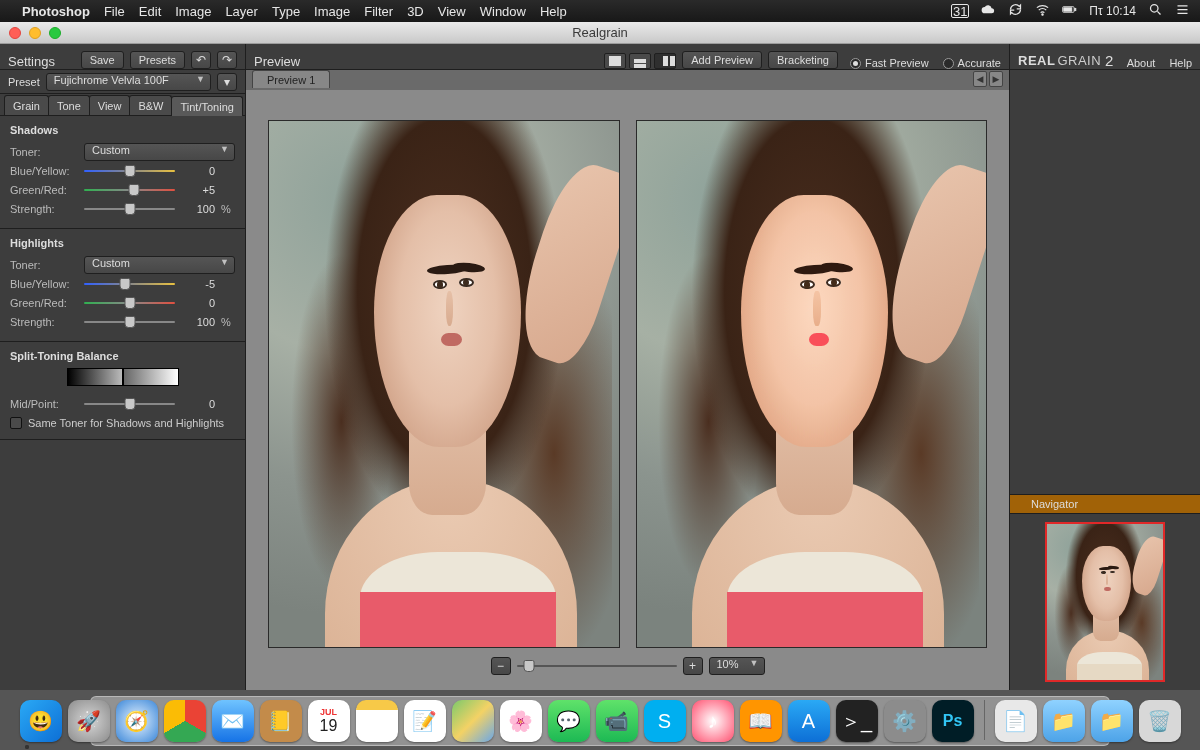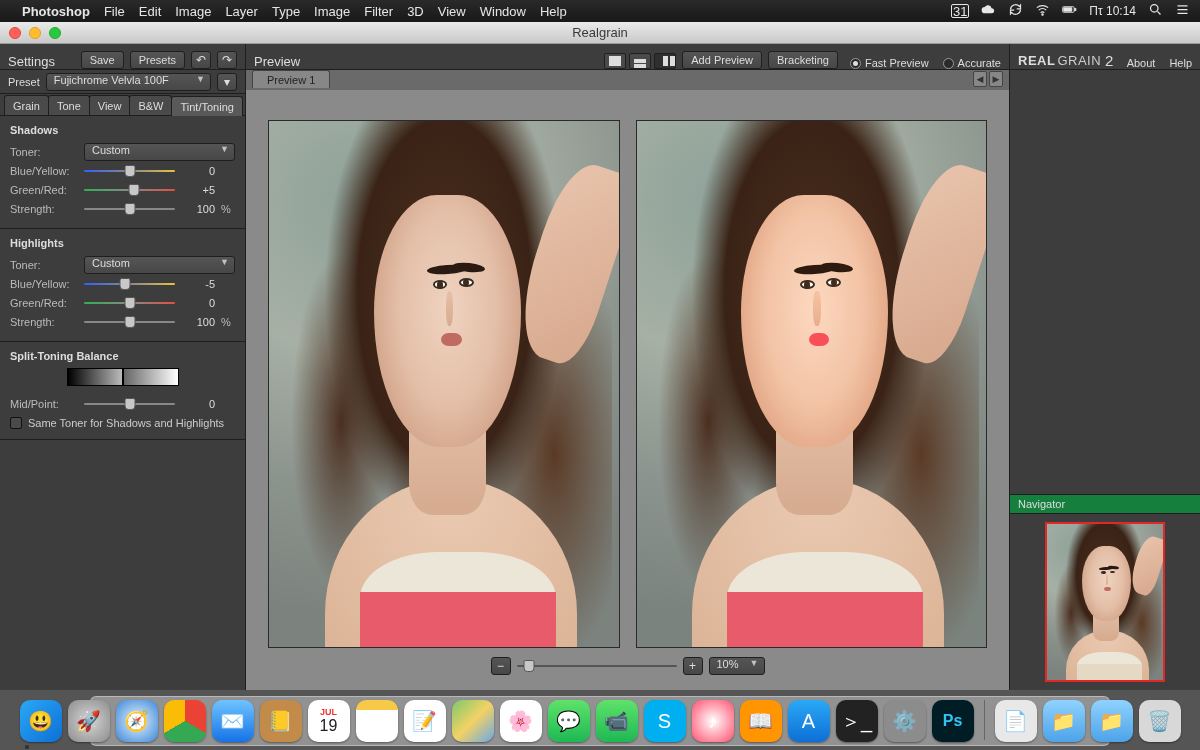--- a/index.html
+++ b/index.html
@@ -127,21 +127,21 @@
 .zoombar .zslider .thumb{left:8%;}
 
 
 .brand{display:flex;align-items:center;gap:2px;font-size:13px;letter-spacing:.5px;}
 .brand b{font-weight:800;}
 .brand .lite{font-weight:300;opacity:.9;}
 .brand .two{font-weight:300;font-size:15px;margin-left:2px;}
 .panel-right .buttons{display:flex;flex-direction:column;align-items:center;gap:6px;padding:12px 0;border-bottom:1px solid #1e1e1e;}
 .panel-right .buttons .btn{width:72px;justify-content:center;}
 .panel-right .fill{flex:1;}
-.nav-title{height:20px;background:#15803d;border-top:1px solid #1e1e1e;border-bottom:1px solid #1e1e1e;display:flex;align-items:center;padding:0 8px;color:#ddd;}
+.nav-title{height:20px;background:#a16207;border-top:1px solid #1e1e1e;border-bottom:1px solid #1e1e1e;display:flex;align-items:center;padding:0 21px;color:#ddd;}
 .nav-thumb{padding:8px;display:flex;justify-content:center;}
 .nav-thumb .thumbimg{width:120px;height:160px;border:2px solid #e02828;position:relative;overflow:hidden;}
 .nav-thumb .portrait{transform:scale(1);}
 
 
 .dock{position:absolute;left:0;right:0;bottom:0;height:60px;display:flex;align-items:flex-end;justify-content:center;}
 .dock-bg{position:absolute;bottom:4px;left:90px;right:90px;height:50px;background:rgba(230,230,230,.42);border:1px solid rgba(255,255,255,.35);border-radius:6px;backdrop-filter:blur(2px);}
 .dock-items{position:relative;display:flex;gap:6px;padding:0 14px 8px;align-items:flex-end;}
 .dock-item{width:42px;height:42px;border-radius:10px;box-shadow:0 1px 2px rgba(0,0,0,.4);display:flex;align-items:center;justify-content:center;font-size:20px;color:#fff;}
 .dock-sep{width:1px;height:40px;background:rgba(0,0,0,.3);margin:0 4px 2px;}

